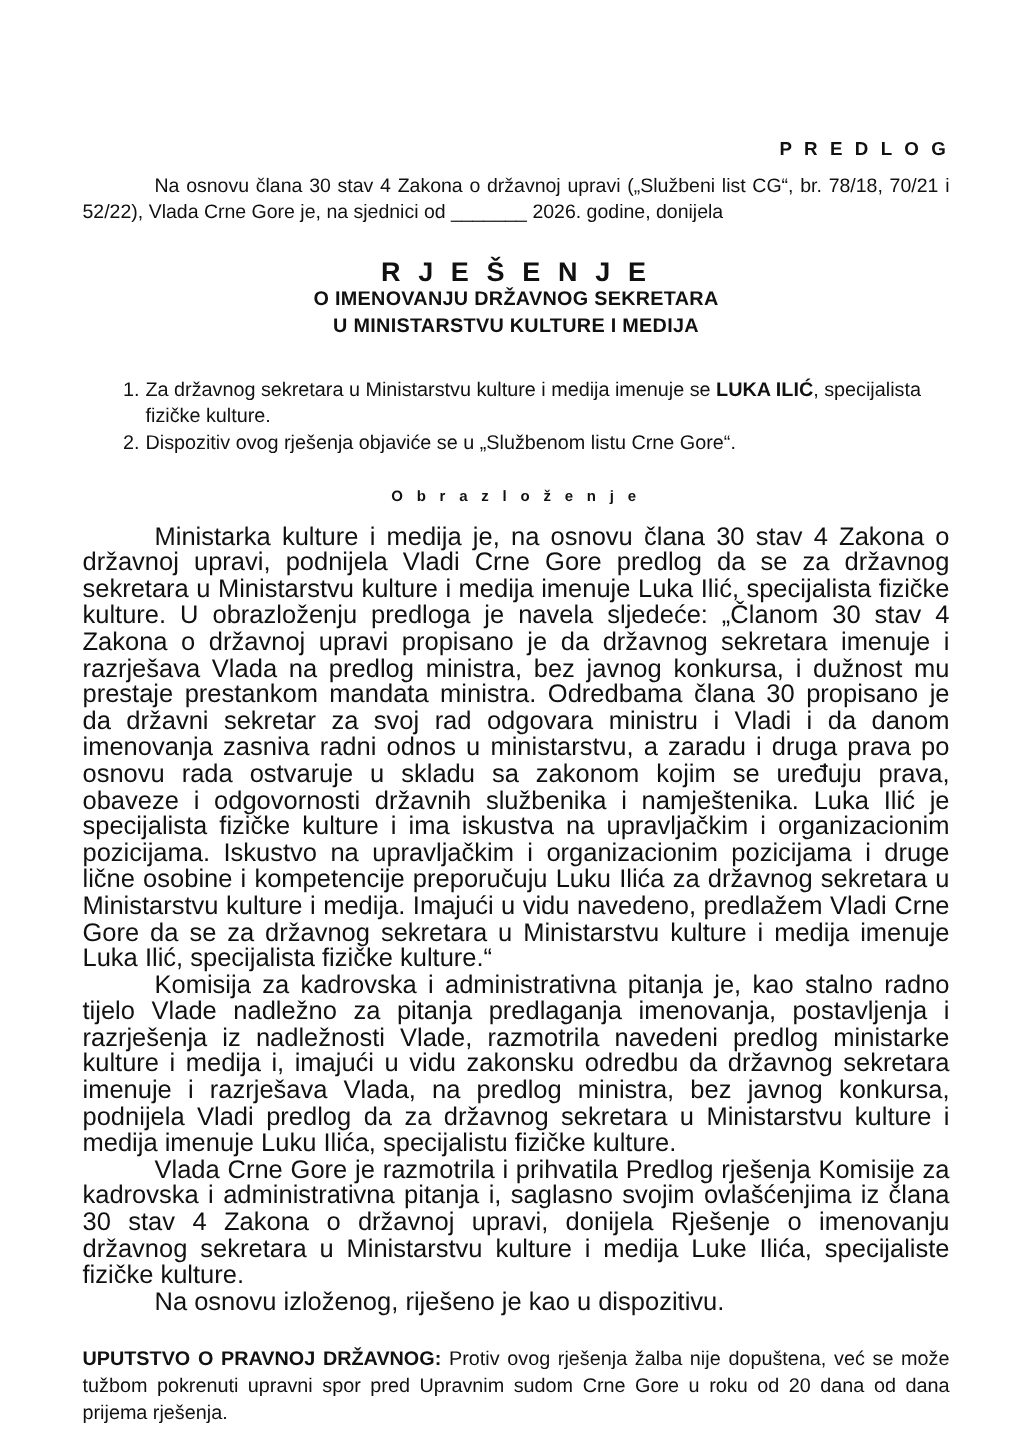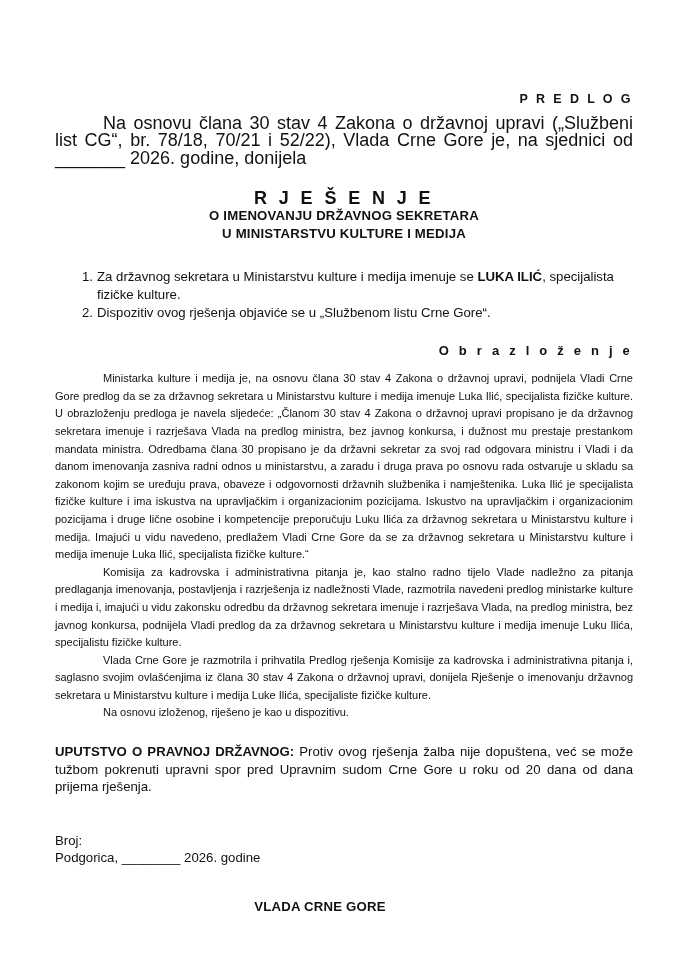--- a/index.html
+++ b/index.html
@@ -34,21 +34,21 @@
   .doc-label {
     margin-top: 92px;
     text-align: right;
     font-size: 12.5px;
     font-weight: bold;
     letter-spacing: 2.4px;
     line-height: 1.25;
   }
   .preamble {
     margin-top: 7px;
-    font-size: 18px;
+    font-size: 13px;
     line-height: 17.6px;
     text-align: justify;
     text-indent: 48px;
     text-justify: inter-word;
   }
 
   
   .title-block {
     margin-top: 22px;
     text-align: center;
@@ -88,28 +88,28 @@
     display: block;
     text-align: left;
   }
   b.name {
     font-weight: bold;
   }
 
   
   .reasoning-heading {
     margin-top: 22px;
-    text-align: right;
+    text-align: center;
     font-weight: bold;
-    font-size: 13px;
+    font-size: 10px;
     letter-spacing: 3.2px;
   }
   .body-block {
     margin-top: 12px;
-    font-size: 11px;
+    font-size: 17px;
     line-height: 17.6px;
     text-align: justify;
   }
   .body-block p {
     margin: 0;
     text-indent: 48px;
     text-align: justify;
   }
 
   

